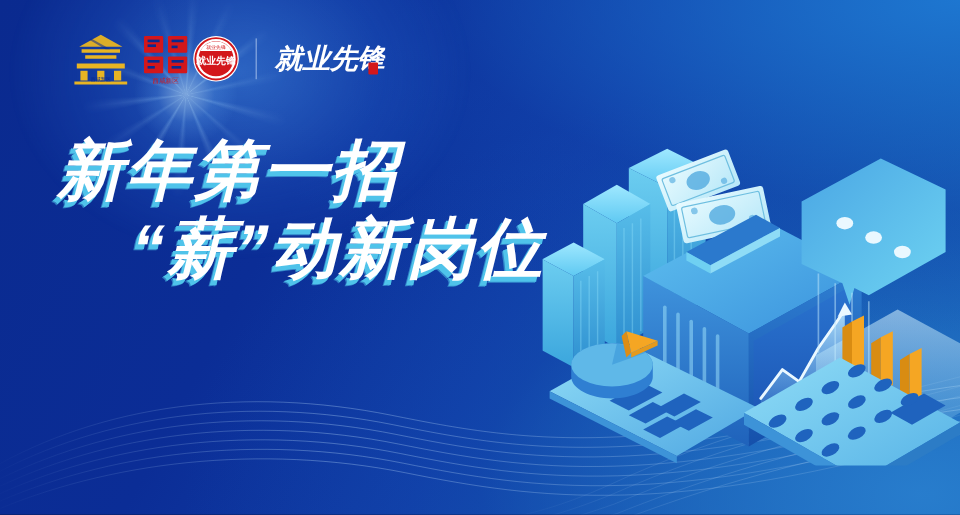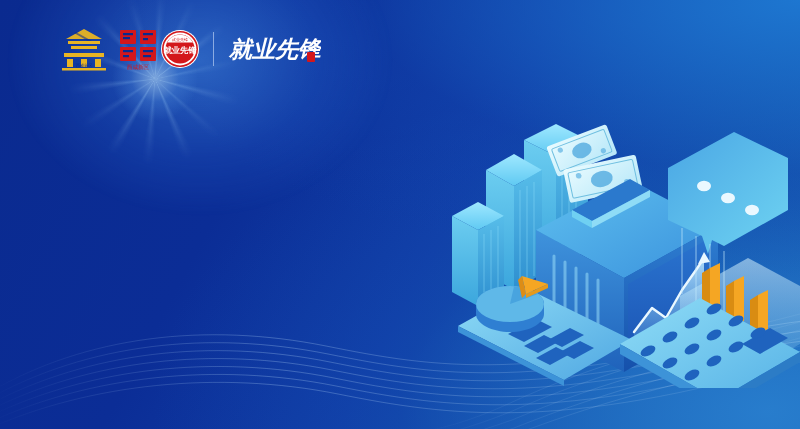--- a/index.html
+++ b/index.html
@@ -168,20 +168,24 @@
 
       <div class="divider"></div>
 
       <svg class="brand-word" viewBox="0 0 94 38">
         <text x="2" y="27" font-size="23" font-weight="bold" font-style="italic" fill="#ffffff" font-family="'Liberation Sans',sans-serif">就业先锋</text>
         <rect x="80" y="22" width="8" height="10" rx="1" fill="#d3171b"></rect>
       </svg>
     </div>
   </div>
 
+  <div class="headline">
+    <div class="h-line l1">新年第一招</div>
+    <div class="h-line l2">“薪”动新岗位</div>
+  </div>
 
   <div class="illus">
     <svg viewBox="0 0 348 270">
       <defs>
         <linearGradient id="cyanTop" x1="0" y1="0" x2="0" y2="1">
           <stop offset="0%" stop-color="#9fe8ff"></stop>
             <stop offset="100%" stop-color="#5fc9f2"></stop>
         </linearGradient>
         <linearGradient id="cyanL" x1="0" y1="0" x2="0" y2="1">
           <stop offset="0%" stop-color="#6ccdf0"></stop>

